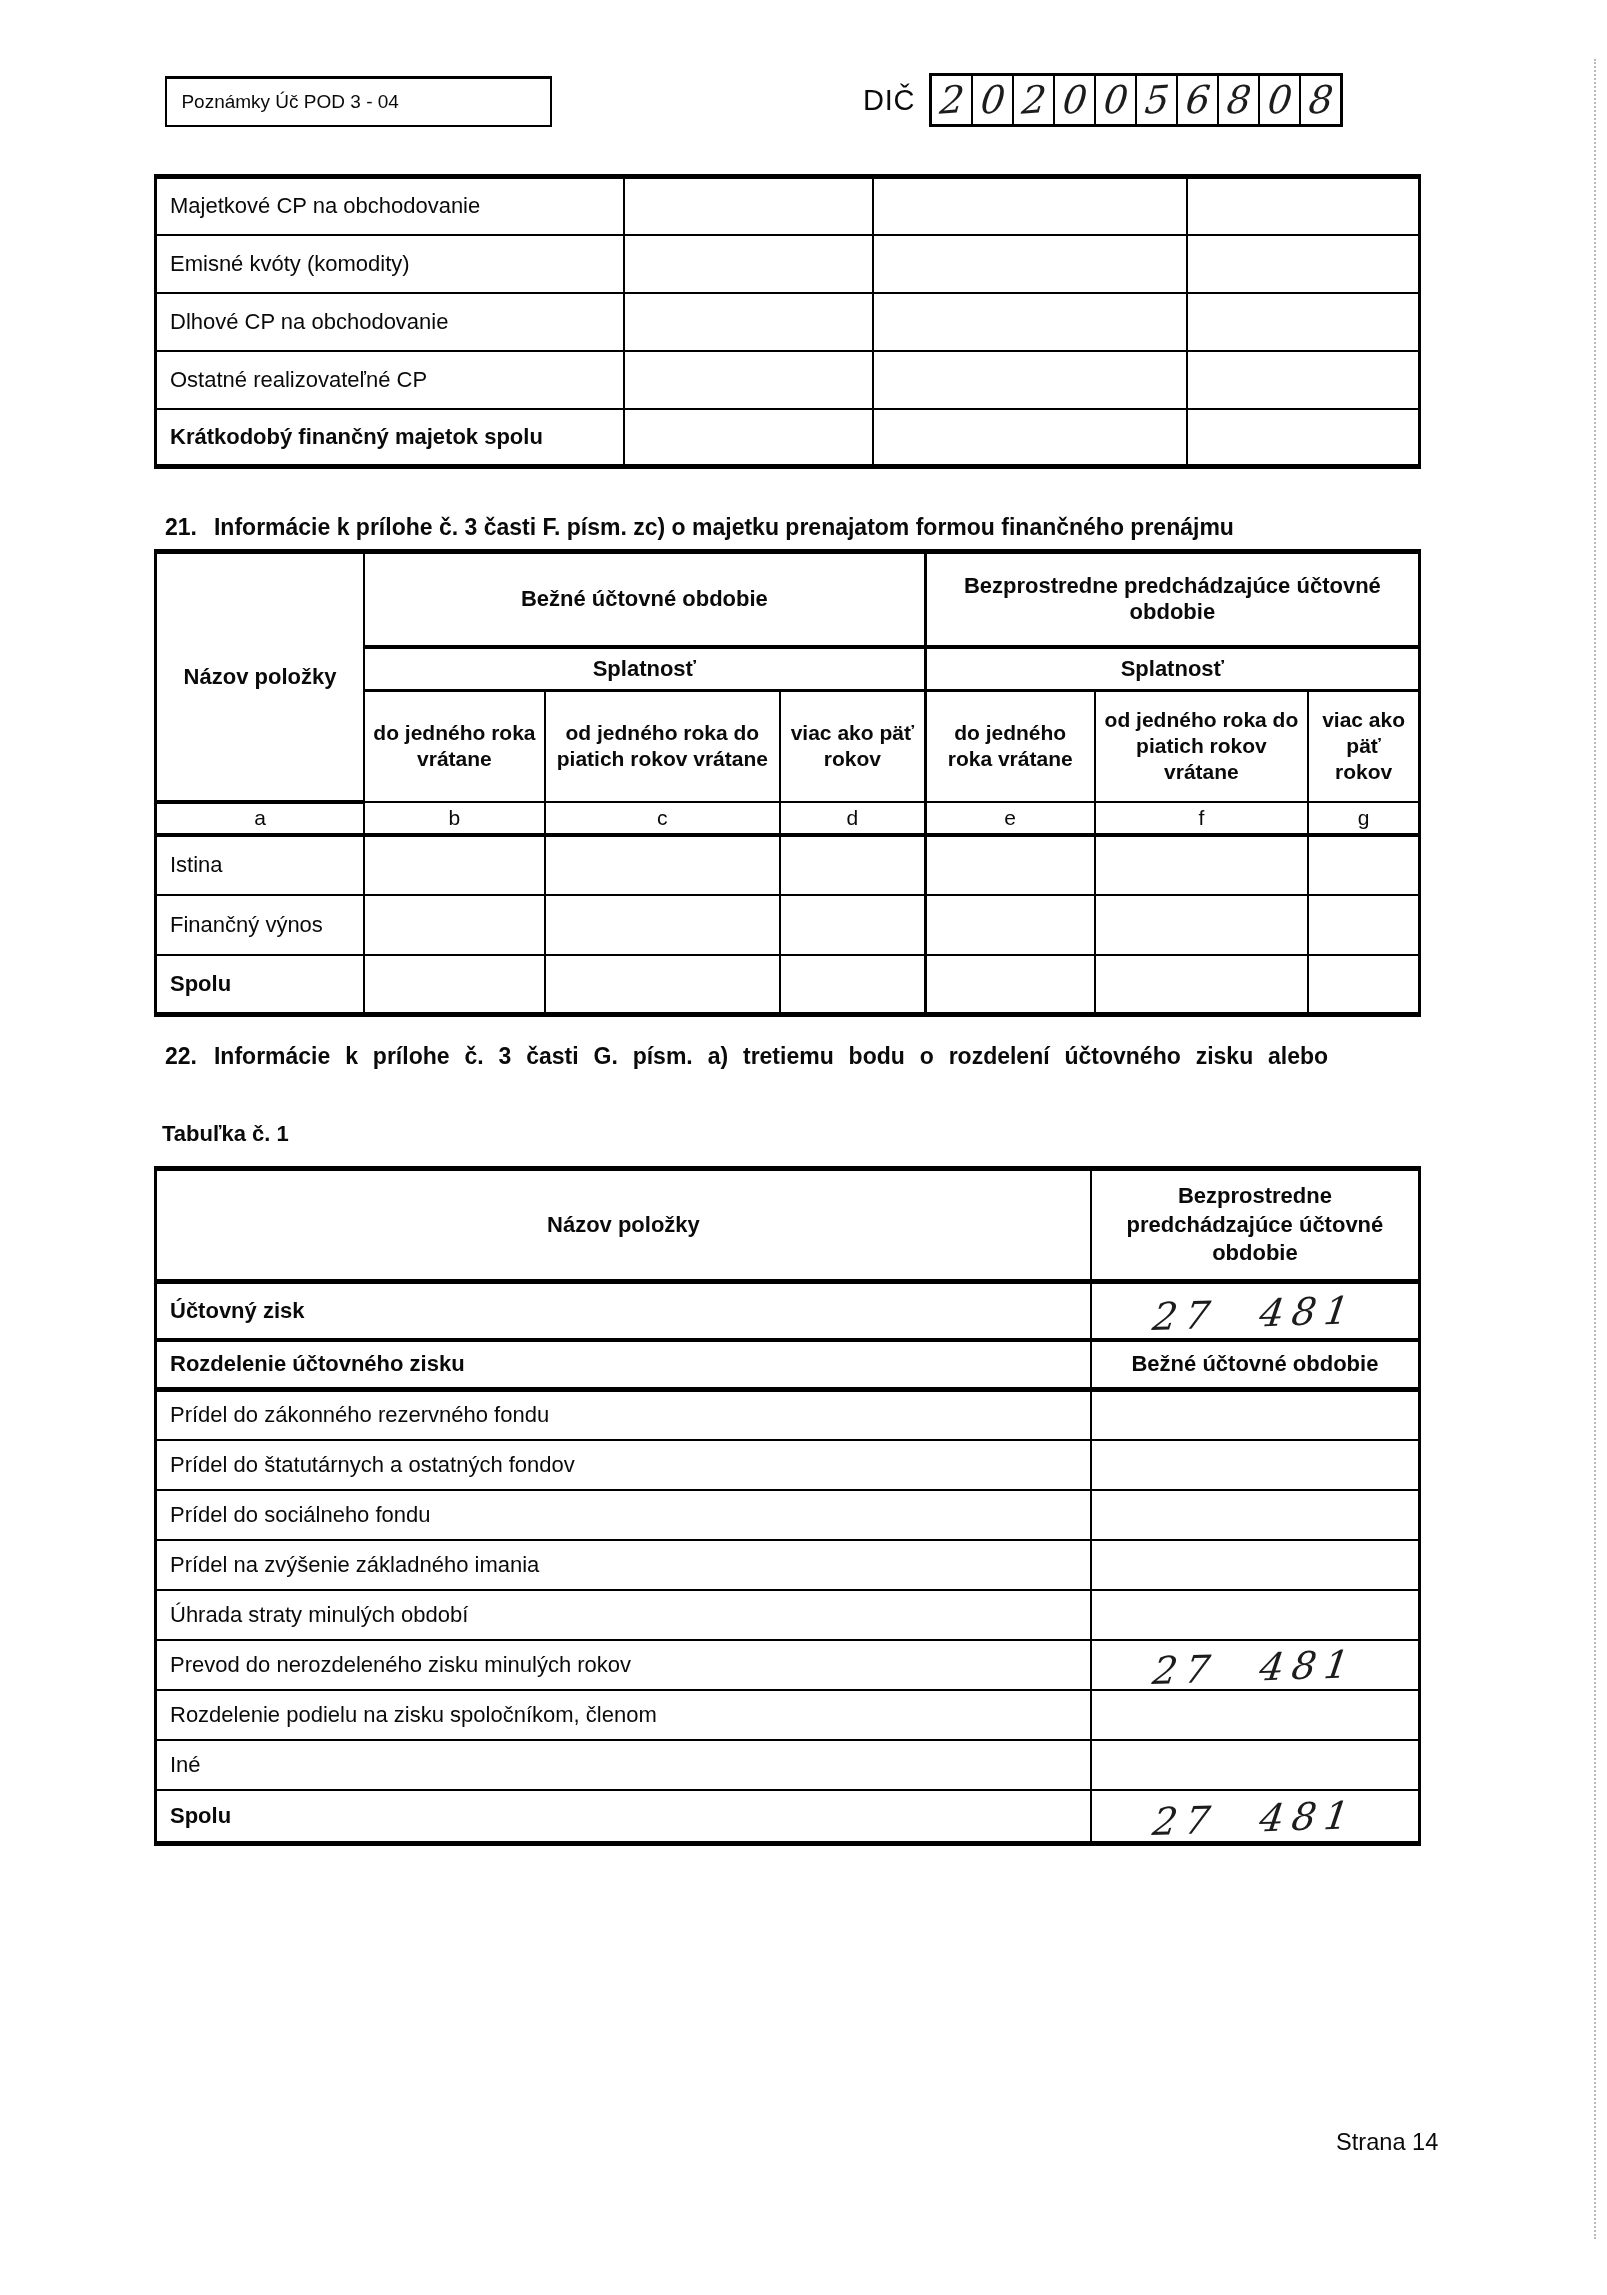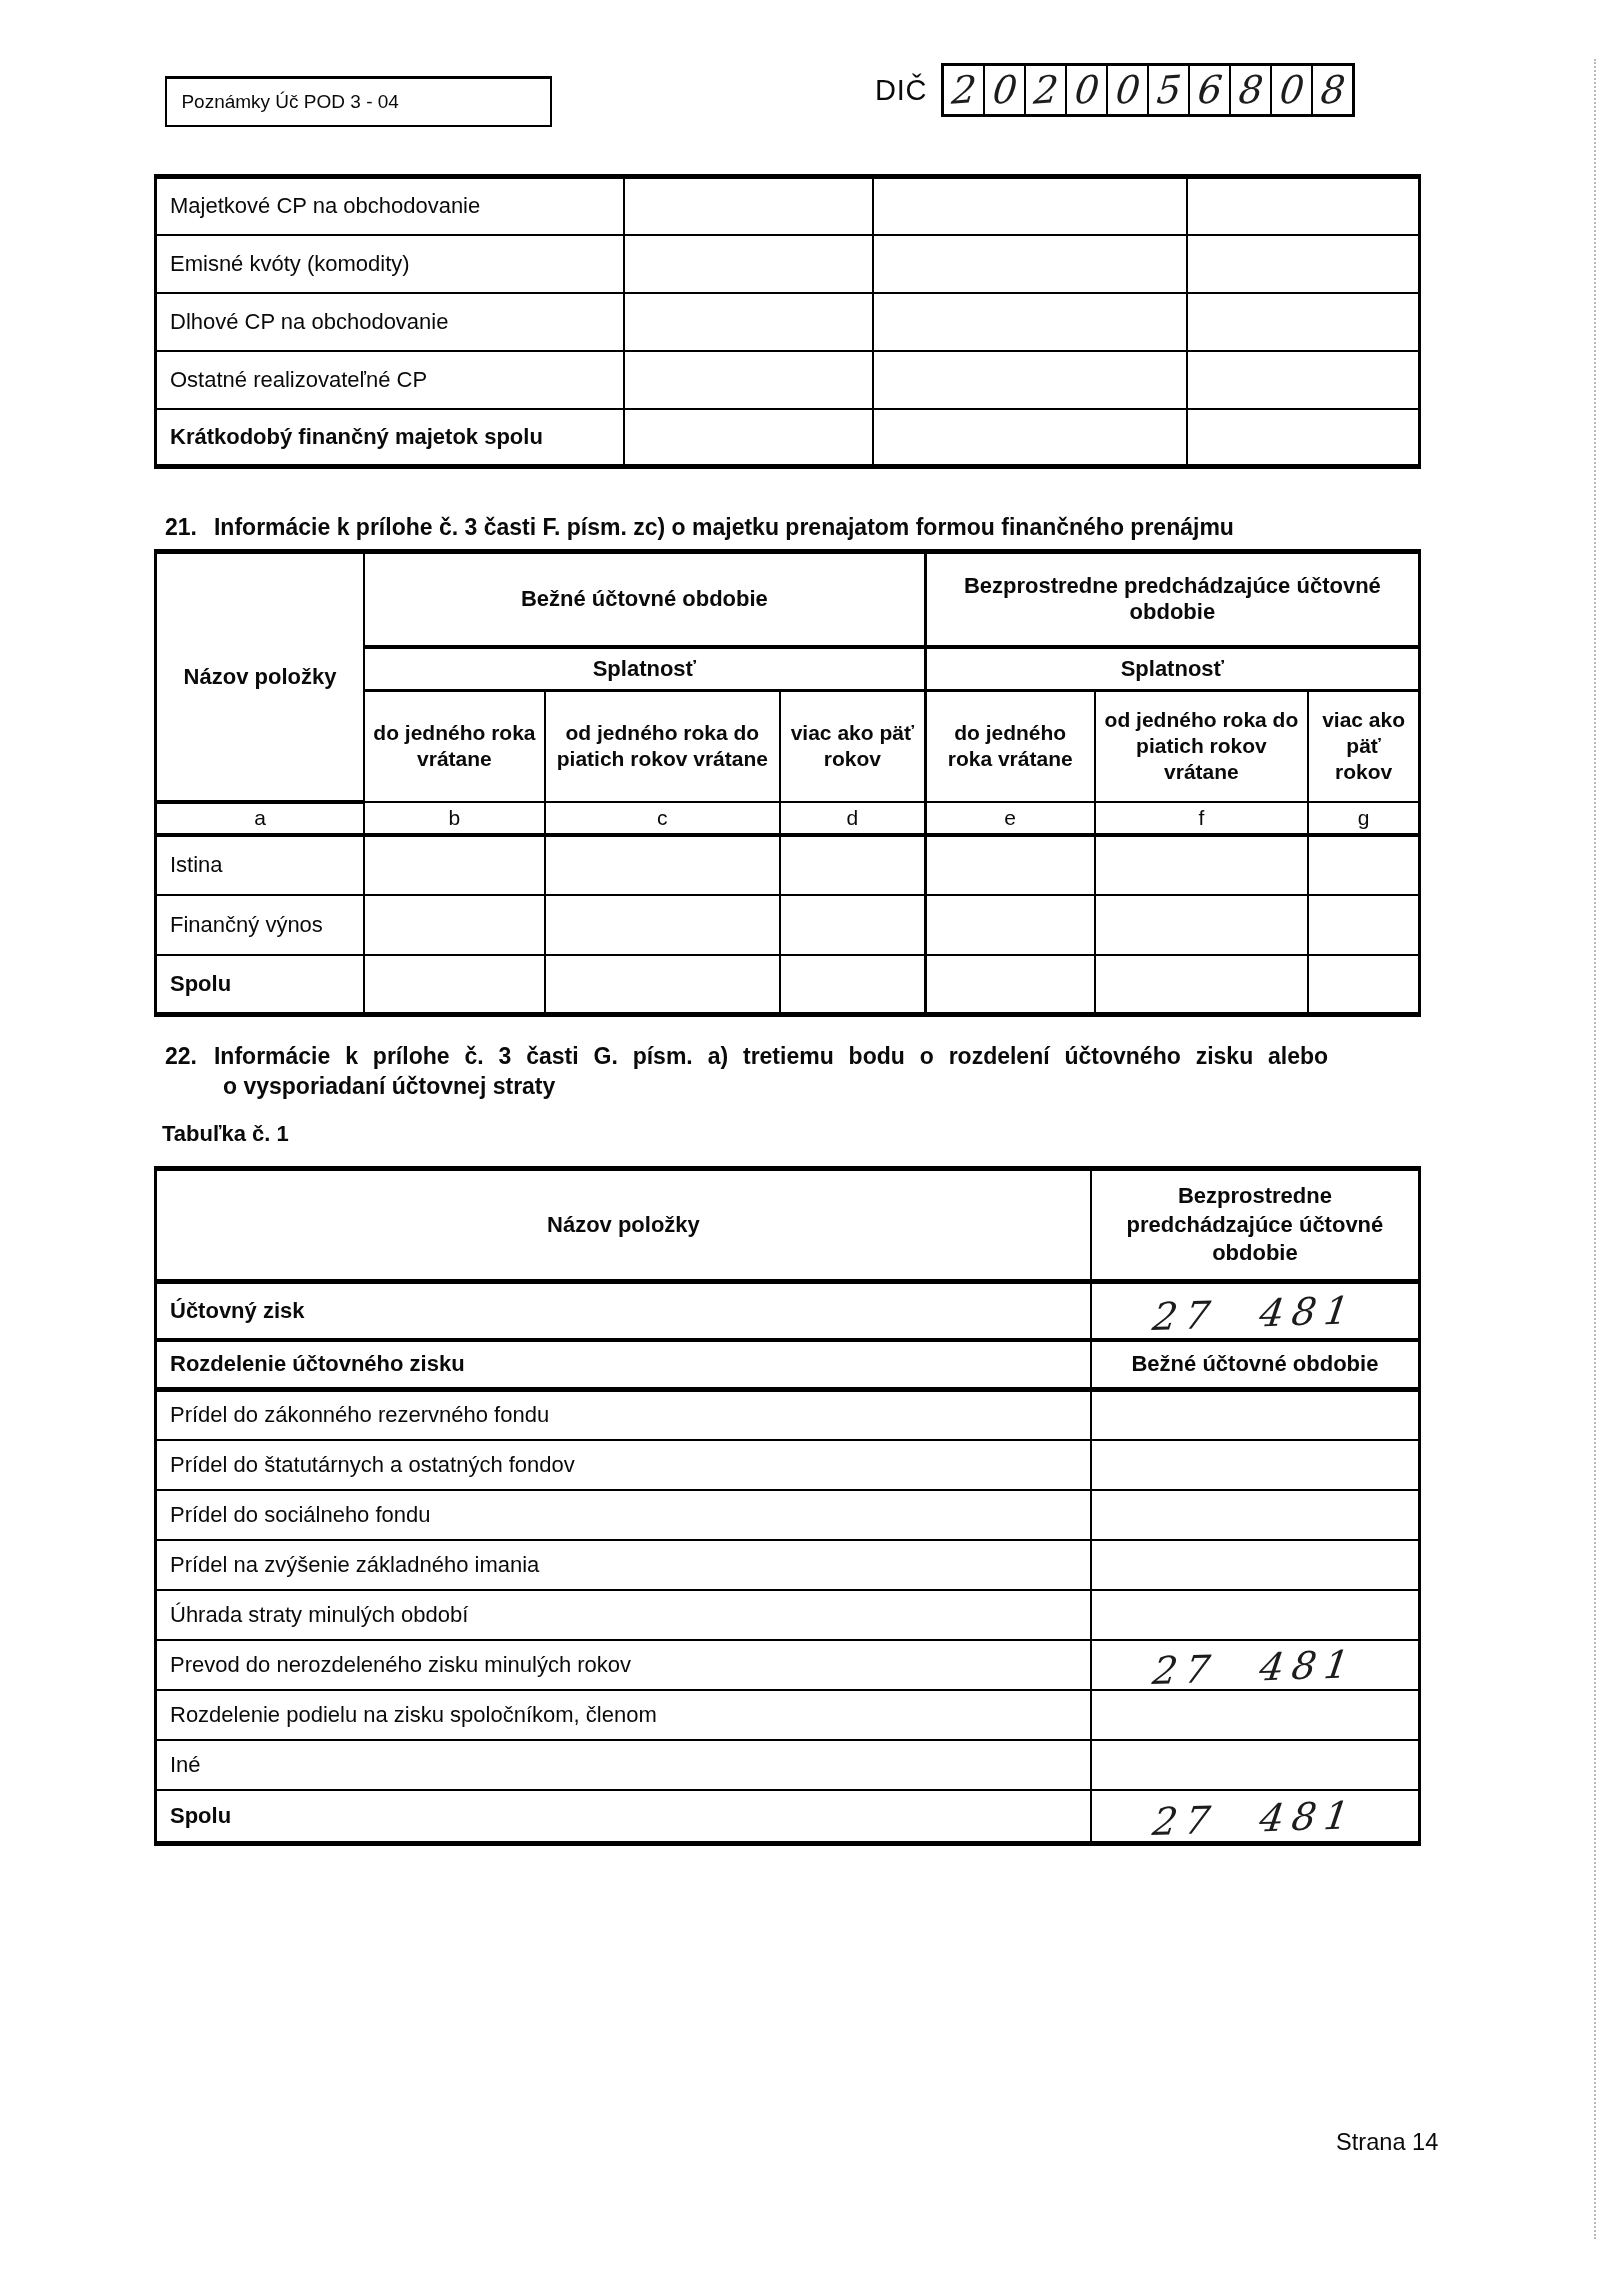--- a/index.html
+++ b/index.html
@@ -7,21 +7,21 @@
     position:relative; width:1608px; height:2295px; margin:0 auto;
     background:#ffffff; color:#0a0a0a; overflow:hidden;
     font-family:"Liberation Sans","DejaVu Sans",sans-serif;
   }
   
   .form-box {
     position:absolute; left:165px; top:76px; width:387px; height:51px;
     border:2.6px solid #000; border-top-width:3.9px; box-sizing:border-box;
     display:flex; align-items:center; padding-left:14.4px; font-size:19px;
   }
-  .dic-wrap { position:absolute; left:863px; top:63px; display:flex; align-items:center;margin-left:12px; }
+  .dic-wrap { position:absolute; left:863px; top:73px; display:flex; align-items:center; }
   .dic-label { font-size:29px; letter-spacing:0.7px; margin-right:14.4px; }
   .dic-cells { display:flex; border:3.3px solid #000; background:#fff; }
   .dic-cell {
     width:39px; height:48px; border-right:2px solid #000;
     display:flex; align-items:center; justify-content:center; overflow:visible;
   }
   .dic-cell:last-child { border-right:none; }
   
   .hw {
     font-family:"DejaVu Serif","Liberation Serif",serif;
@@ -229,21 +229,20 @@
           <td></td>
           <td></td>
     </tr>
   </tbody>
     </table>
 
   <div class="sec-heading sec22">
     <div class="l1">
       <span class="sec-num">22.</span><span>Informácie k prílohe č. 3 časti G. písm. a) tretiemu bodu o rozdelení účtovného zisku alebo</span>
     </div>
-    <div class="l2">o vysporiadaní účtovnej straty</div>
   </div>
   <div class="tab-caption">Tabuľka č. 1</div>
 
   <table class="t22">
     <colgroup>
         <col style="width:74%">
         <col style="width:26%">
       </colgroup>
     <tbody>
         <tr class="hrow">

